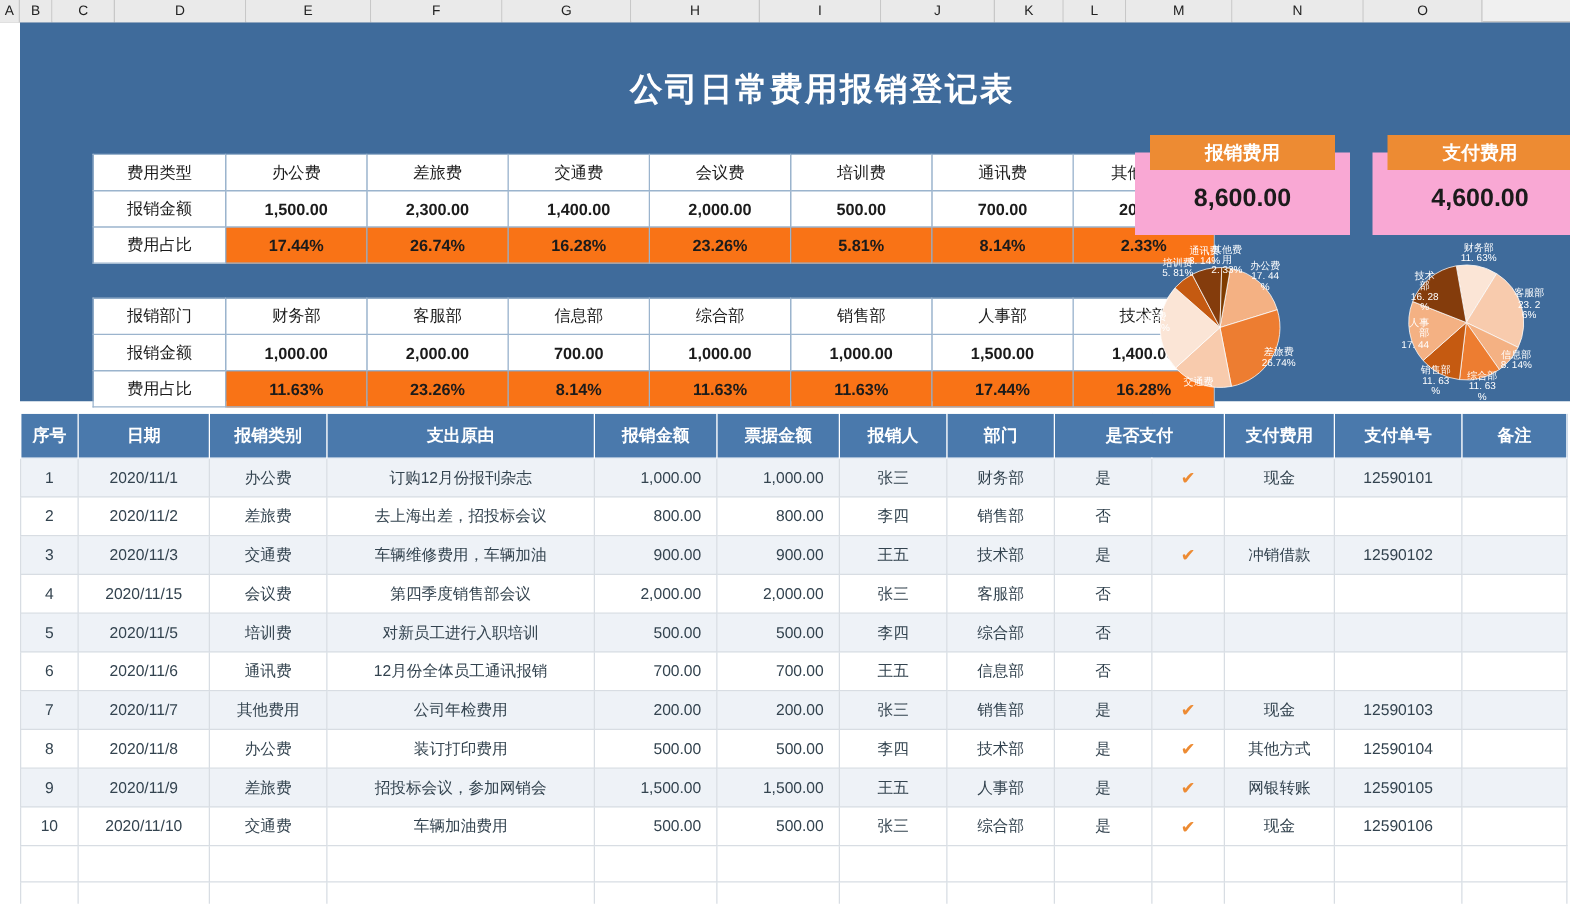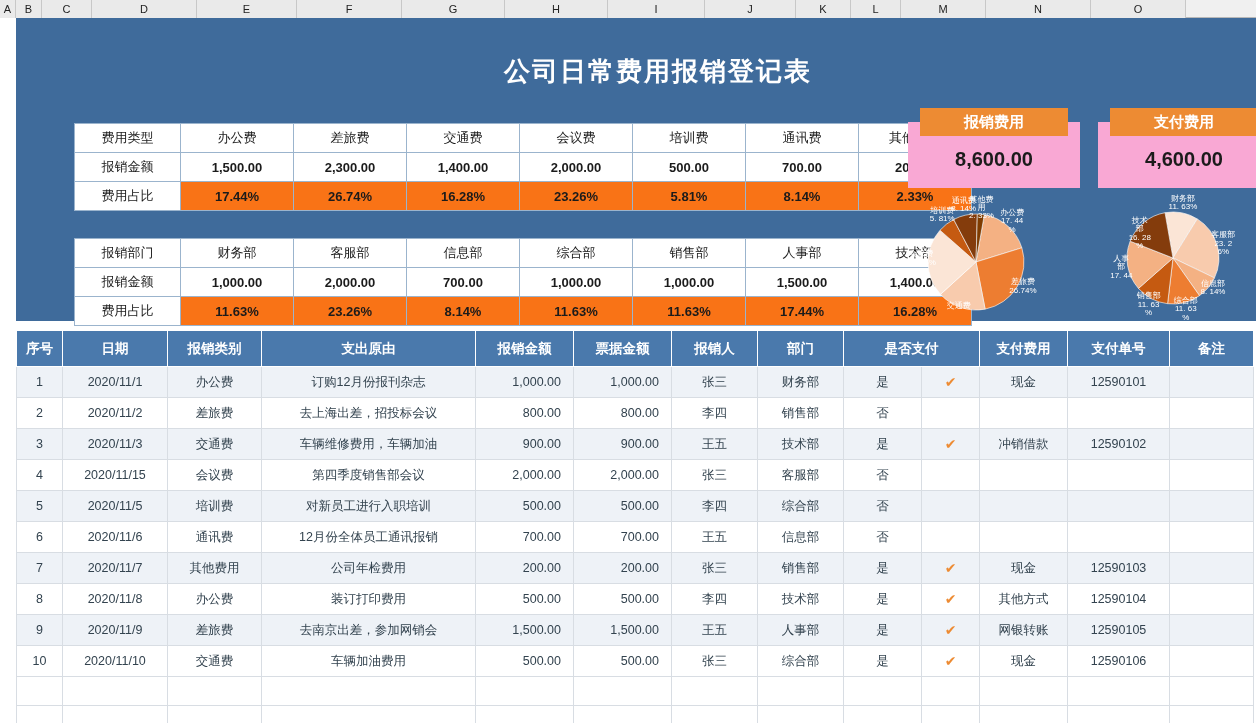--- a/index.html
+++ b/index.html
@@ -308,21 +308,21 @@
           <path d="M 95 64 L 60.484200962889204 94.40821627175427 A 46 46 0 0 1 52.170805667299504 47.21726742119222 Z" fill="#f4b183" stroke="#ffffff" stroke-width="0.6"></path>
           <path d="M 95 64 L 52.170805667299504 47.21726742119222 A 46 46 0 0 1 87.01218382732121 18.698843361438428 Z" fill="#843c0c" stroke="#ffffff" stroke-width="0.6"></path>
         </svg><div class="pielabel" style="left: 82.9448px; top: 0.511615px; width: 44px;">财务部
 11. 63%</div><div class="pielabel" style="left: 123.339px; top: 37.3061px; width: 44px;">客服部
 23. 2
 6%</div><div class="pielabel" style="left: 113.029px; top: 85.8771px; width: 44px;">信息部
 8. 14%</div><div class="pielabel" style="left: 85.8423px; top: 102.843px; width: 44px;">综合部
 11. 63
 %</div><div class="pielabel" style="left: 48.6332px; top: 98.435px; width: 44px;">销售部
 11. 63
-%</div><div class="pielabel" style="left: 21.3553px; top: 61.098px; width: 44px;">人事
+%</div><div class="pielabel" style="left: 21.3553px; top: 61.098px; width: 44px; text-align: right;">人事
 部
 17. 44</div><div class="pielabel" style="left: 39.7847px; top: 23px; width: 44px;">技术
 部
 16. 28
 %</div></div>
   </div>
 
   <table class="grid">
     <colgroup>
       <col class="cSeq">
@@ -473,21 +473,21 @@
           <td>是</td>
           <td class="check">✔</td>
           <td>其他方式</td>
           <td>12590104</td>
           <td></td>
         </tr>
         <tr class="alt">
           <td>9</td>
           <td>2020/11/9</td>
           <td>差旅费</td>
-          <td>去南京出差，参加网销会</td>
+          <td>招投标会议，参加网销会</td>
           <td class="num">1,500.00</td>
           <td class="num">1,500.00</td>
           <td>王五</td>
           <td>人事部</td>
           <td>是</td>
           <td class="check">✔</td>
           <td>网银转账</td>
           <td>12590105</td>
           <td></td>
         </tr>

